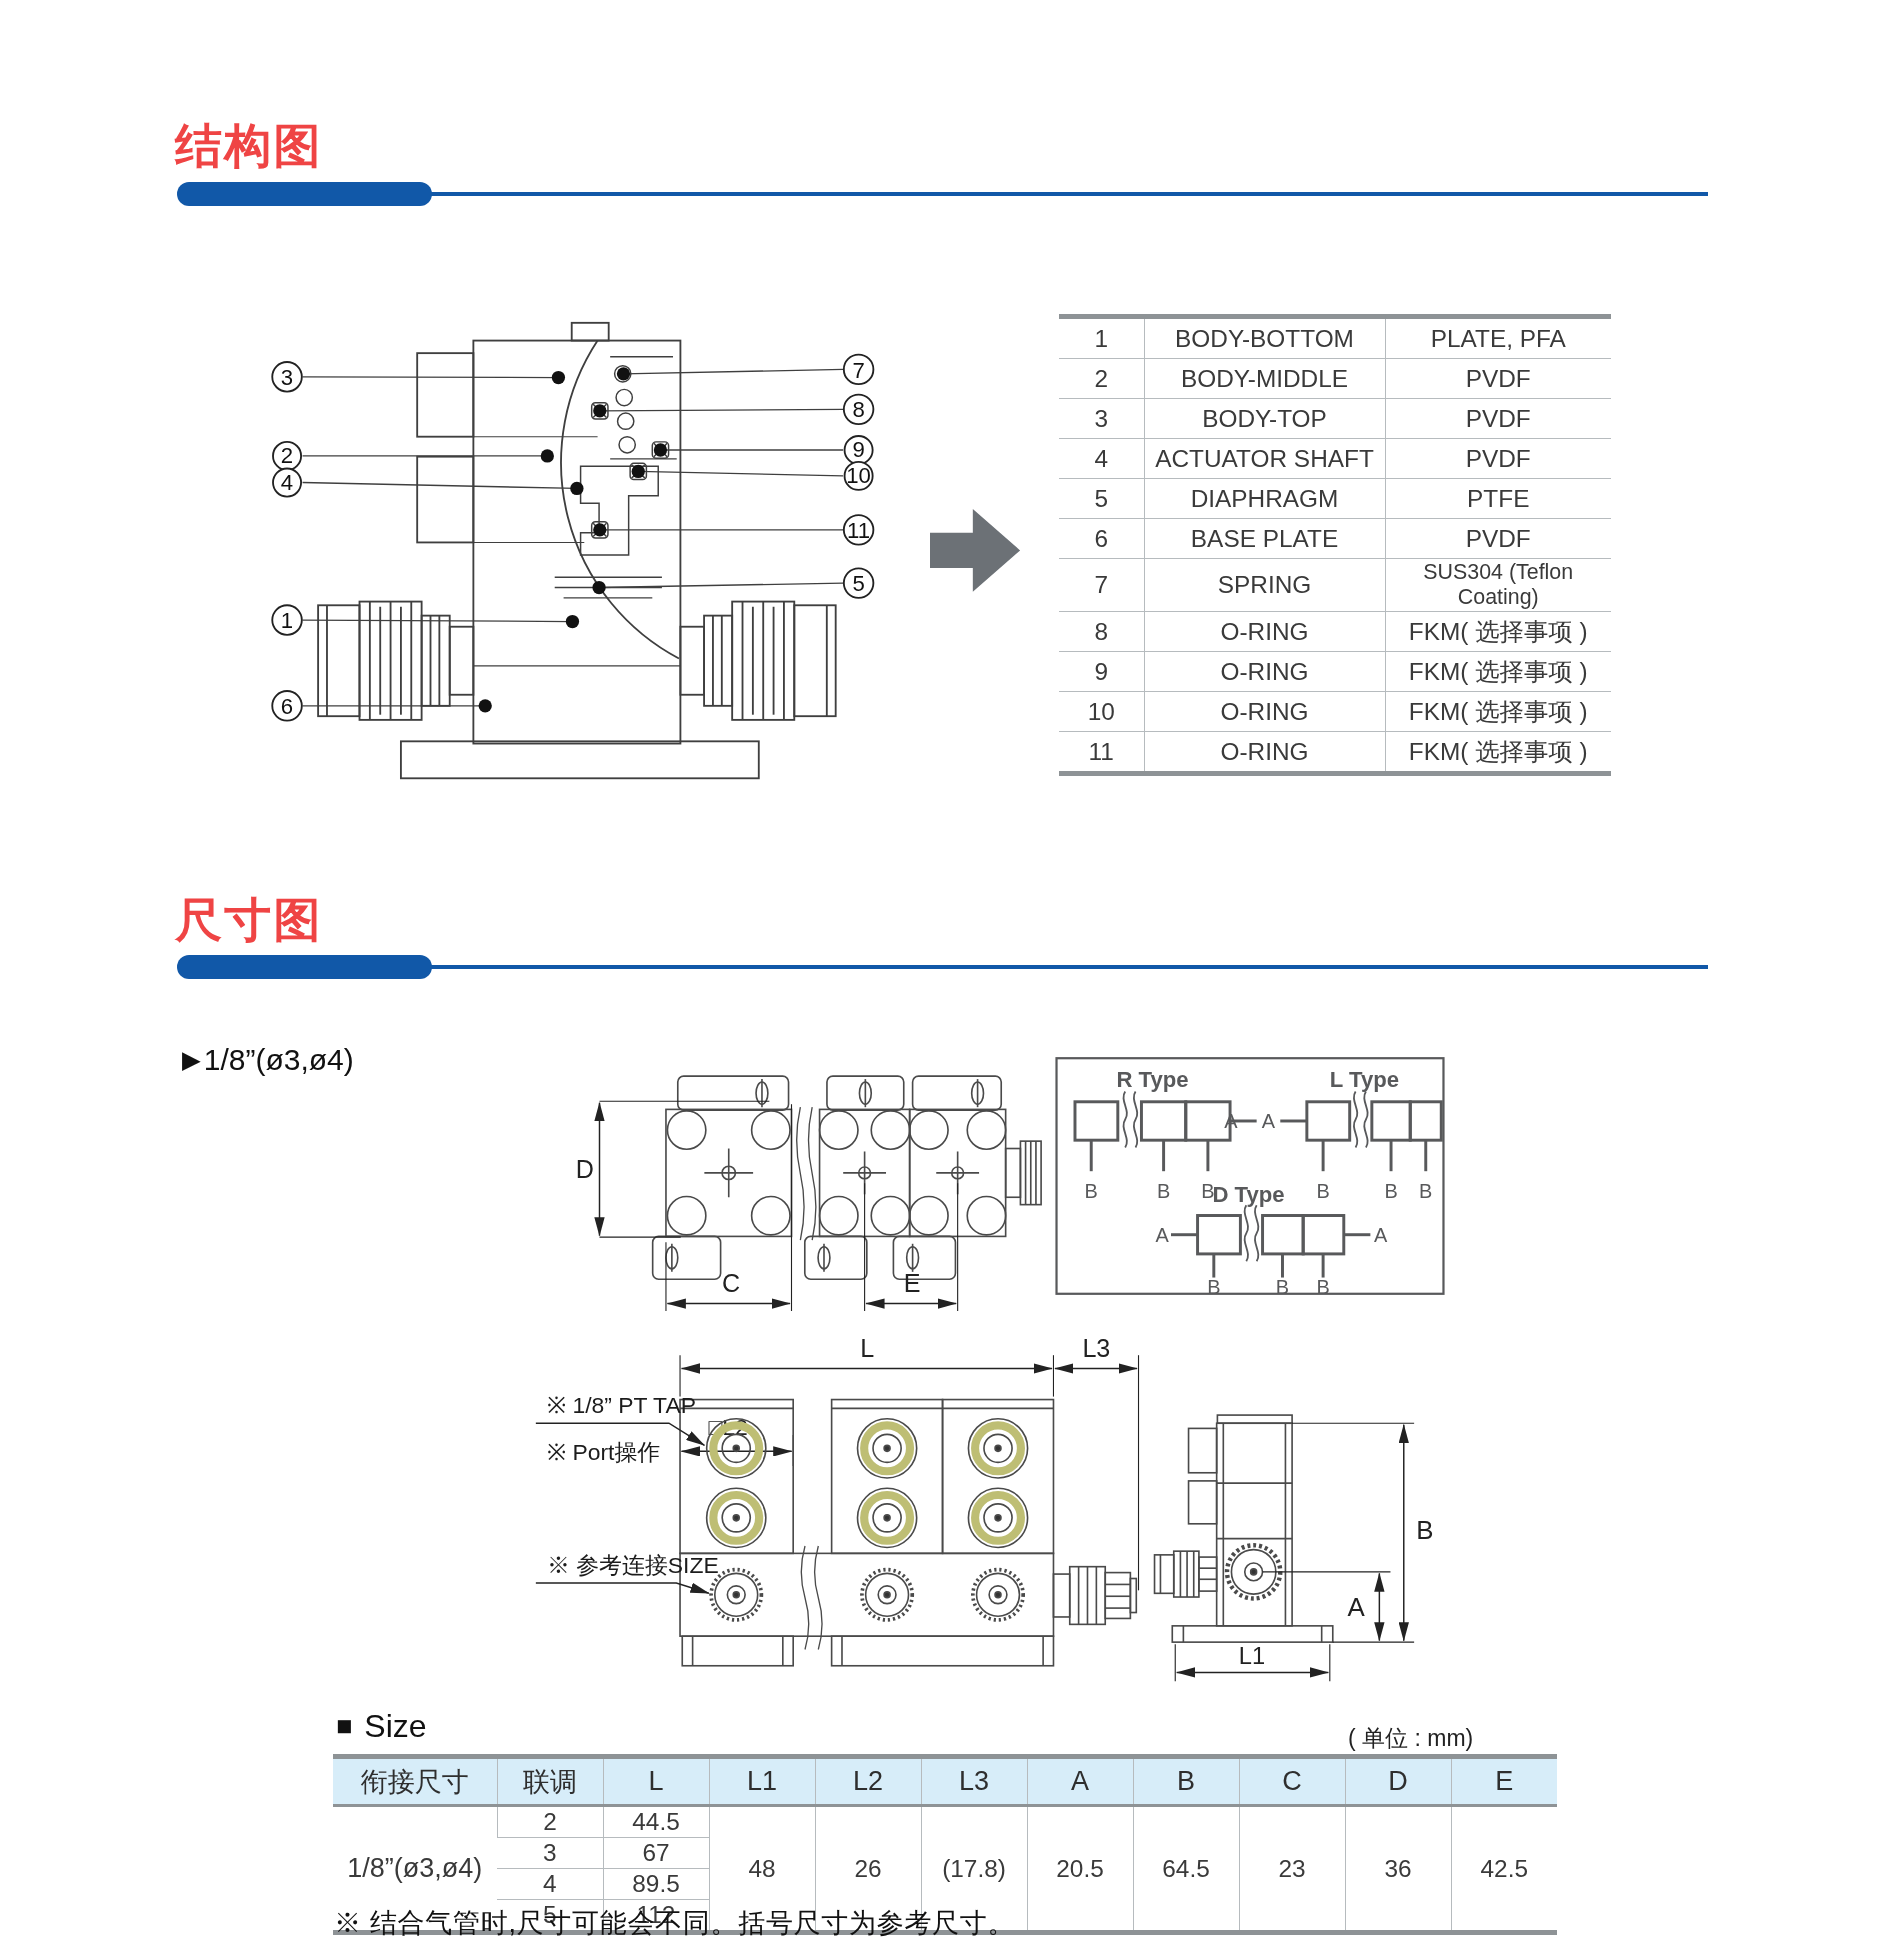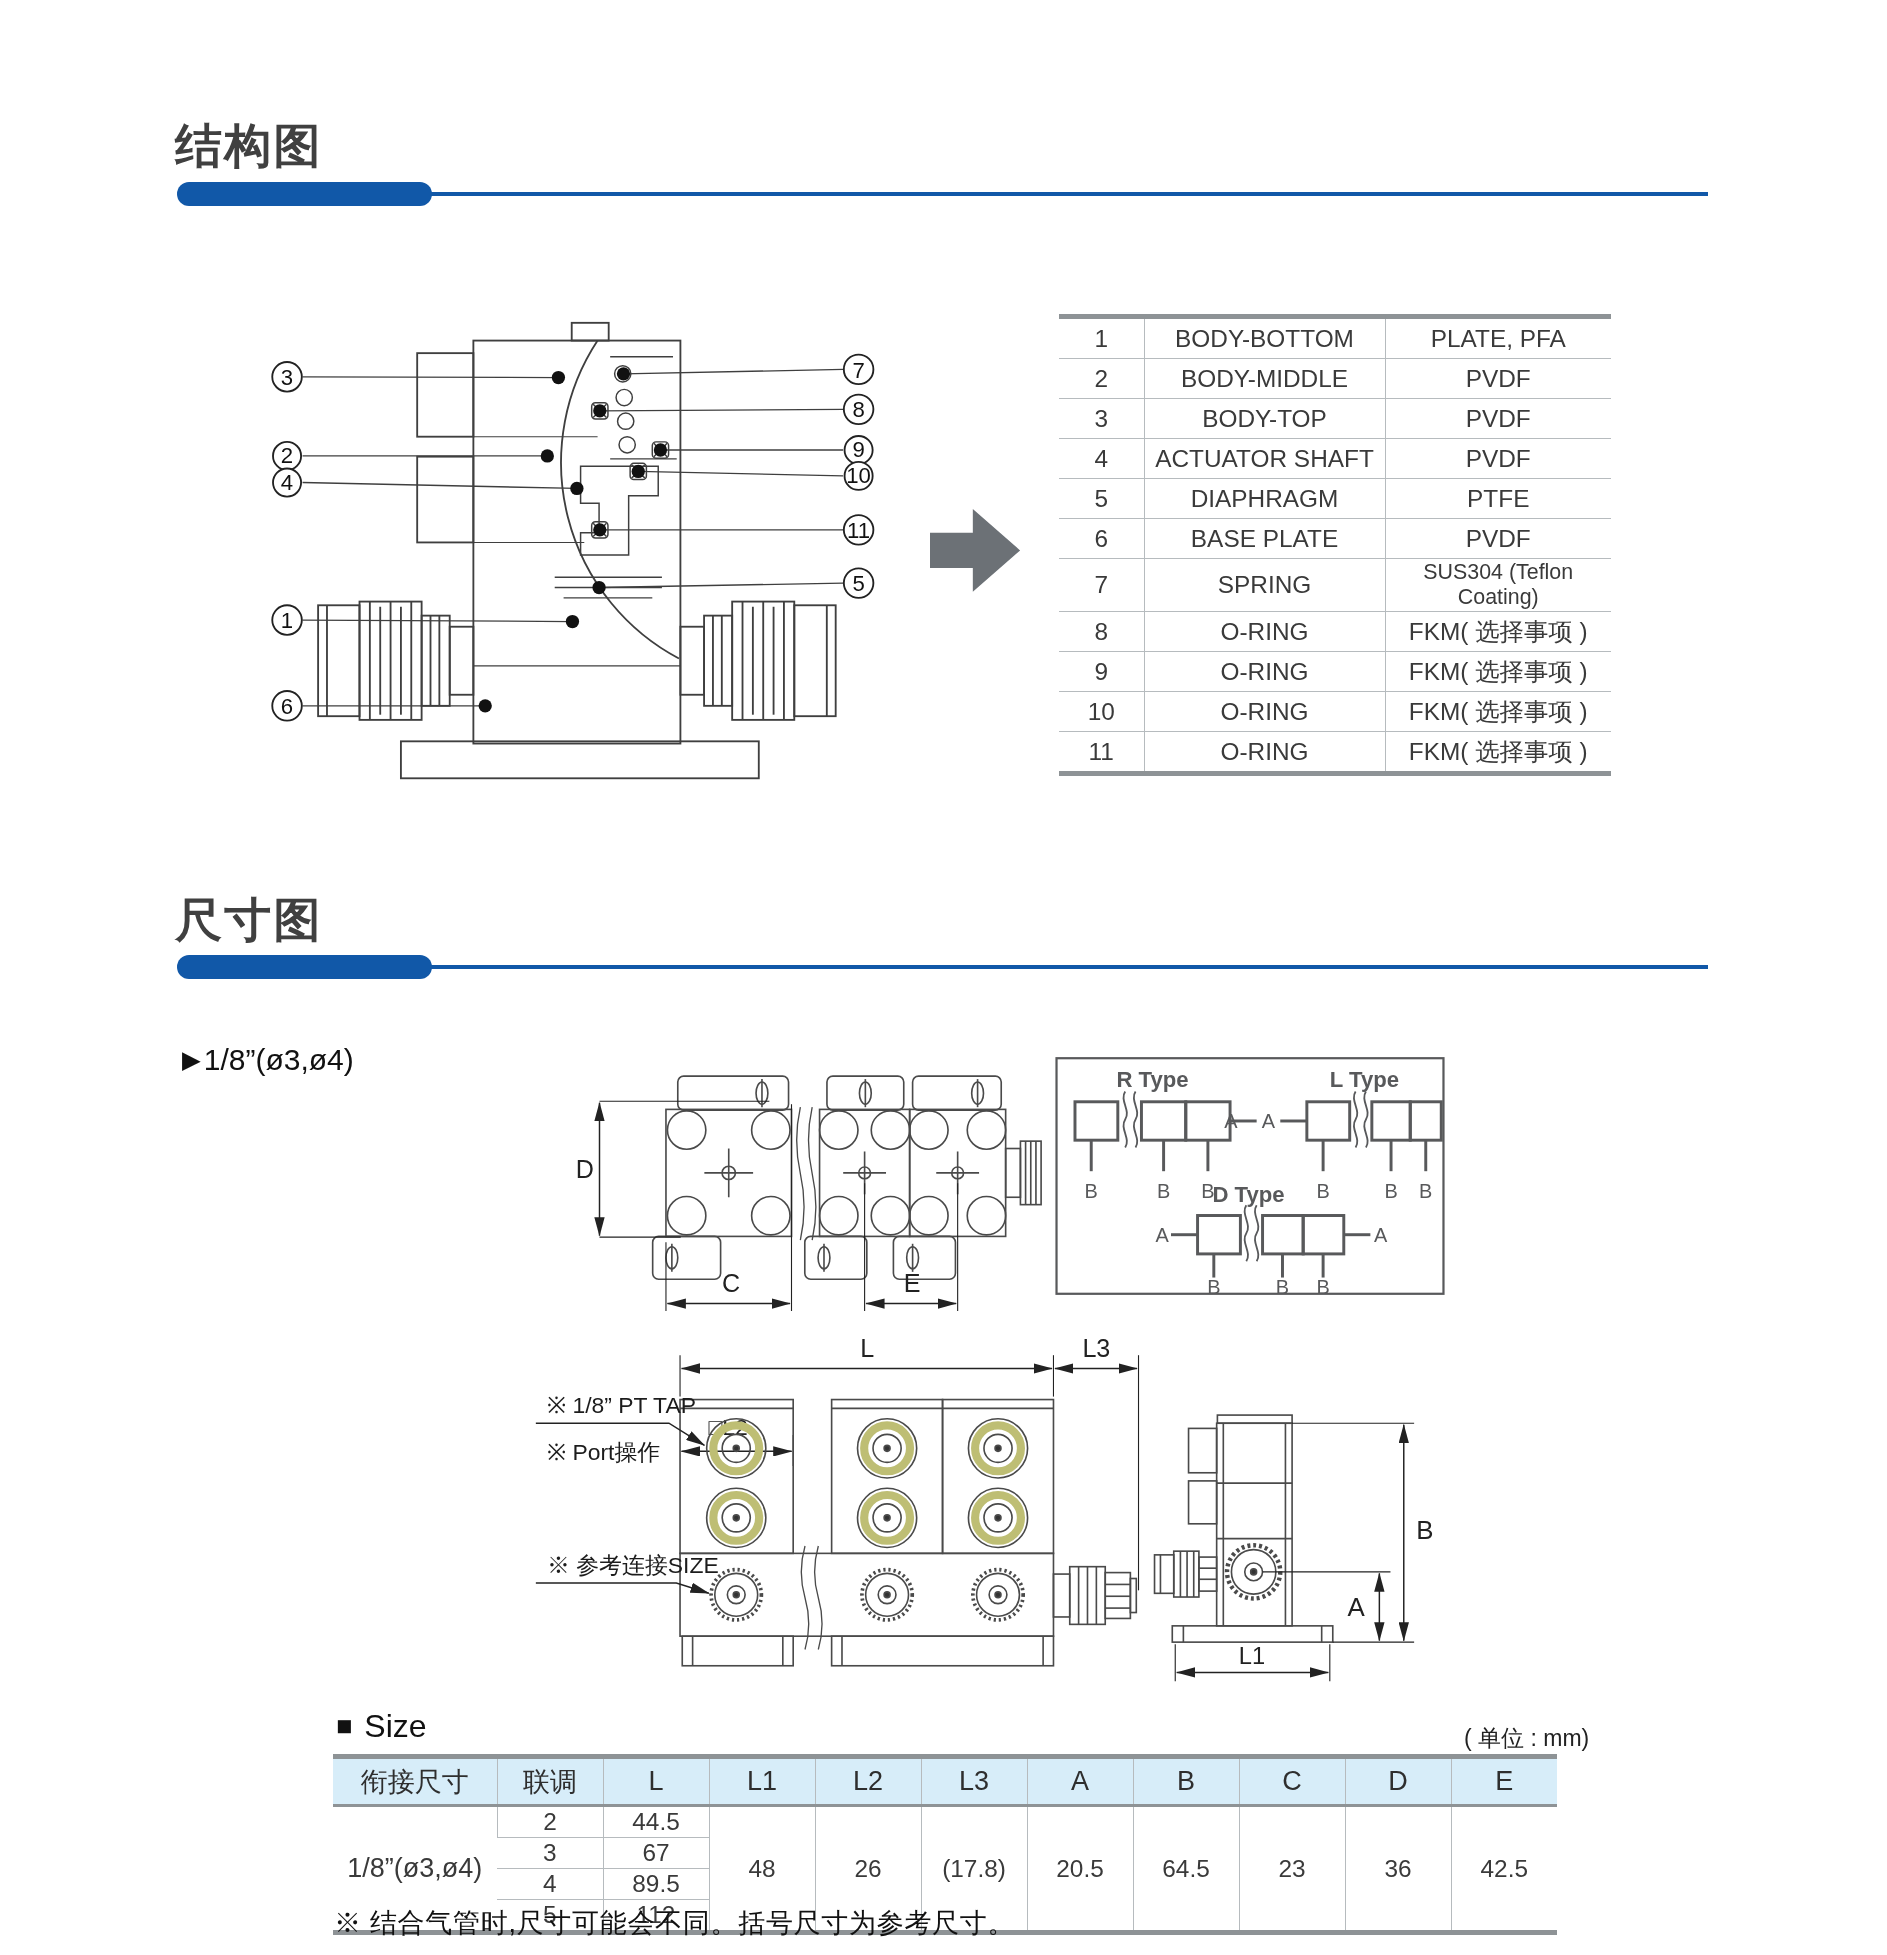--- a/index.html
+++ b/index.html
@@ -1,18 +1,18 @@
 <!DOCTYPE html>
 <html style="font-size:12px"><head>
 <meta charset="utf-8">
 <style>
   html,body{margin:0;padding:0;background:#ffffff;}
   .page{position:relative;width:1887px;height:1955px;background:#fff;overflow:hidden;
         font-family:"Liberation Sans",sans-serif;color:#222;}
-  .sec-title{position:absolute;left:175px;font-size:47px;font-weight:bold;color:#404040;letter-spacing:2.2px;}
+  .sec-title{position:absolute;left:175px;font-size:47px;font-weight:bold;color:#ef4444;letter-spacing:2.2px;}
   .t1{top:115px;} .t2{top:889px;}
   .sec-rule{position:absolute;left:177px;width:1531px;height:27px;}
   .r1{top:182px;} .r2{top:955px;}
   .rule-thick{position:absolute;left:0;top:0;width:255px;height:24.4px;border-radius:12.6px;background:#1158A8;}
   .rule-thin{position:absolute;left:248px;right:0;top:10.4px;height:3.7px;background:#1158A8;}
   .drw{position:absolute;}
   
   .parts-table{position:absolute;left:1059px;top:314px;width:552px;border-collapse:collapse;table-layout:fixed;
     text-align:center;color:#3a3a3a;border-top:5.2px solid #8E9396;border-bottom:5.2px solid #8E9396;}
   .parts-table th{background:#D7EDF9;font-size:27px;font-weight:normal;color:#2e2e2e;height:46px;
@@ -29,21 +29,21 @@
   .size-table th + th{border-left:1.5px solid #B6BBBE;}
   .size-table td{font-size:24.4px;height:24.4px;border-left:1.5px solid #B6BBBE;}
   .size-table td:first-child{border-left:none;}
   .size-table td.sub{border-bottom:1.5px solid #B6BBBE;}
   .size-table tr:last-child td.sub{border-bottom:none;}
   .size-table td.conn{font-size:27px;}
   .variant{position:absolute;left:182px;top:1043px;font-size:30px;color:#111;}
   .variant .tri{font-size:24.4px;margin-right:3px;position:relative;top:-2.2px;color:#111;}
   .size-title{position:absolute;left:336px;top:1708px;font-size:32px;color:#111;}
   .size-title .sq{font-size:27px;margin-right:12px;position:relative;top:-2.2px;}
-  .unit-label{position:absolute;left:1464px;top:1723px;font-size:23px;color:#222;}
+  .unit-label{position:absolute;left:1348px;top:1723px;font-size:23px;color:#222;}
   .footnote{position:absolute;left:334px;top:1905px;font-size:27px;color:#111;letter-spacing:0.7px;}
   svg text{font-family:"Liberation Sans",sans-serif;}
 </style>
 </head>
 <body>
 
 <div class="page">
 
   <div class="sec-title t1">结构图</div>
   <div class="sec-rule r1">

